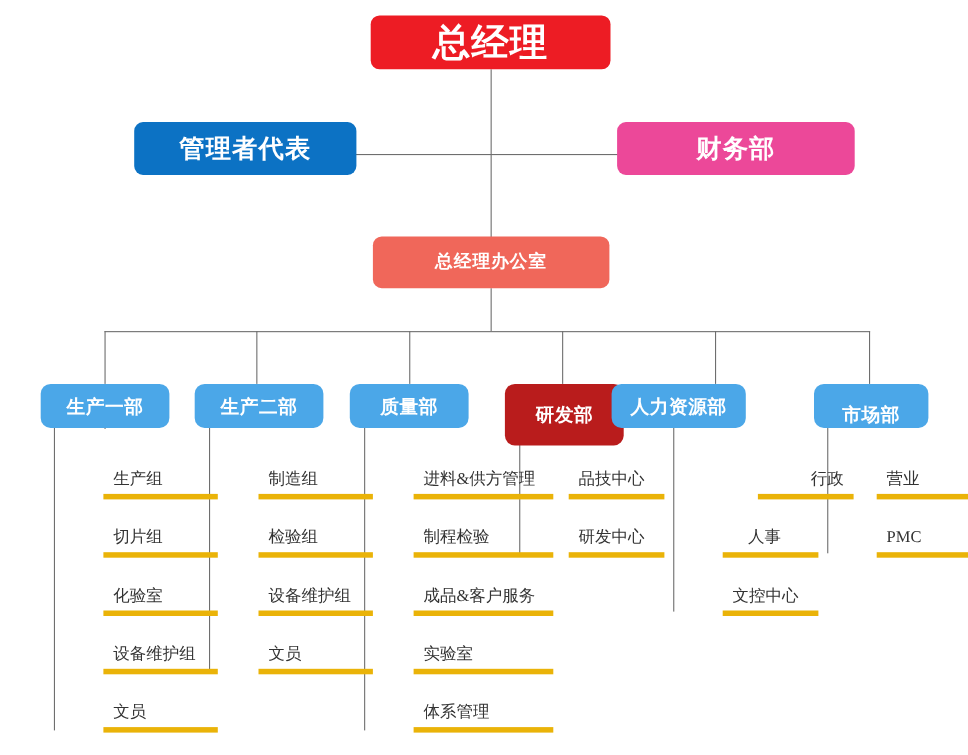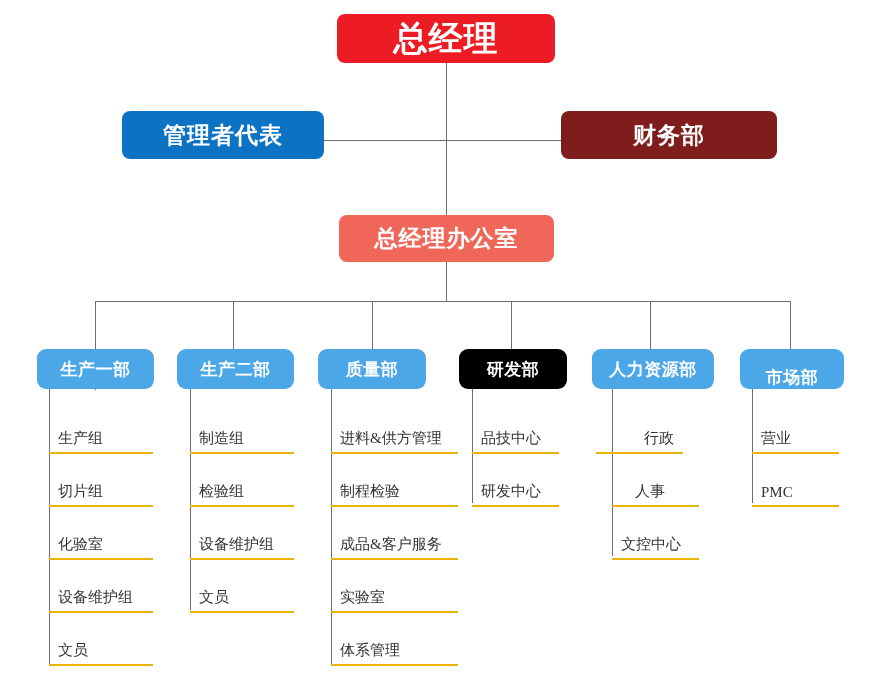--- a/index.html
+++ b/index.html
@@ -50,42 +50,43 @@
     font-size: 34px;
     box-shadow: 0 0 0 3px rgba(255,255,255,0.0);
   }
   .node-mid {
     border-radius: 8px;
     font-size: 23px;
     font-family: Liberation Mono, monospace;
   }
   .node-office {
     border-radius: 8px;
-    font-size: 23px;
+    font-size: 16px;
     align-items: center;
   }
   .node-dept {
     border-radius: 9px;
     font-size: 17px;
     letter-spacing: 0.5px;
   }
 
   
   .leaf {
     position: absolute;
     box-sizing: border-box;
     color: #333333;
     font-size: 15px;
     font-family: "Liberation Serif", "DejaVu Serif", serif;
     white-space: nowrap;
     display: flex;
     align-items: flex-end;
     padding-left: 9px;
     padding-bottom: 4px;
-    border-bottom: 2px solid #eab308;
+    border-bottom: 5px solid #eab308;
+    margin-left: 45px;
   }
 </style>
 </head>
 <body>
 
 <div id="canvas">
 
   <div class="line-v" style="left:446px; top:63px; height:153px;"></div>
 
   <div class="line-h" style="left:323px; top:140px; width:240px;"></div>
@@ -111,41 +112,41 @@
   <div class="line-v" style="left:95px;  top:389px; height:1px;"></div>
 
   <div class="node node-top" style="left:337px; top:14px; width:218px; height:49px; background:#ED1C24;">
     <span>总经理</span>
   </div>
 
   <div class="node node-mid" style="left:122px; top:111px; width:202px; height:48px; background:#0C72C4;">
     <span>管理者代表</span>
   </div>
 
-  <div class="node node-mid" style="left:561px; top:111px; width:216px; height:48px; background:#7f1d1d;">
+  <div class="node node-mid" style="left:561px; top:111px; width:216px; height:48px; background:#ec4899;">
     <span>财务部</span>
   </div>
 
   <div class="node node-office" style="left:339px; top:215px; width:215px; height:47px; background:#F0675A;">
     <span>总经理办公室</span>
   </div>
 
   <div class="node node-dept" style="left:37px; top:349px; width:117px; height:40px; background:#4BA7E8;">
     <span>生产一部</span>
   </div>
   <div class="node node-dept" style="left:177px; top:349px; width:117px; height:40px; background:#4BA7E8;">
     <span>生产二部</span>
   </div>
   <div class="node node-dept" style="left:318px; top:349px; width:108px; height:40px; background:#4BA7E8;">
     <span>质量部</span>
   </div>
-  <div class="node node-dept" style="left:459px; top:349px; width:108px; height:40px; background:#000000;">
+  <div class="node node-dept" style="left:459px; top:349px; width:108px; height:56px; background:#b91c1c;">
     <span>研发部</span>
   </div>
-  <div class="node node-dept" style="left:592px; top:349px; width:122px; height:40px; background:#4BA7E8;">
+  <div class="node node-dept" style="left:556px; top:349px; width:122px; height:40px; background:#4BA7E8;">
     <span>人力资源部</span>
   </div>
   <div class="node node-dept" style="left:740px; top:349px; width:104px; height:40px; background:#4BA7E8;align-items:flex-end;">
     <span>市场部</span>
   </div>
 
   <div class="leaf" style="left:49px; top:401px; width:104px; height:53px;">
     <span>生产组</span>
   </div>
   <div class="leaf" style="left:49px; top:454px; width:104px; height:53px;">
@@ -190,21 +191,21 @@
     <span>体系管理</span>
   </div>
 
   <div class="leaf" style="left:472px; top:401px; width:87px; height:53px;">
     <span>品技中心</span>
   </div>
   <div class="leaf" style="left:472px; top:454px; width:87px; height:53px;">
     <span>研发中心</span>
   </div>
 
-  <div class="leaf" style="left:596px; top:401px; width:87px; height:53px;padding-left:48px;">
+  <div class="leaf" style="left:644px; top:401px; width:87px; height:53px;padding-left:48px;">
     <span>行政</span>
   </div>
   <div class="leaf" style="left:612px; top:454px; width:87px; height:53px;padding-left:23px;">
     <span>人事</span>
   </div>
   <div class="leaf" style="left:612px; top:507px; width:87px; height:53px;">
     <span>文控中心</span>
   </div>
 
   <div class="leaf" style="left:752px; top:401px; width:87px; height:53px;">

